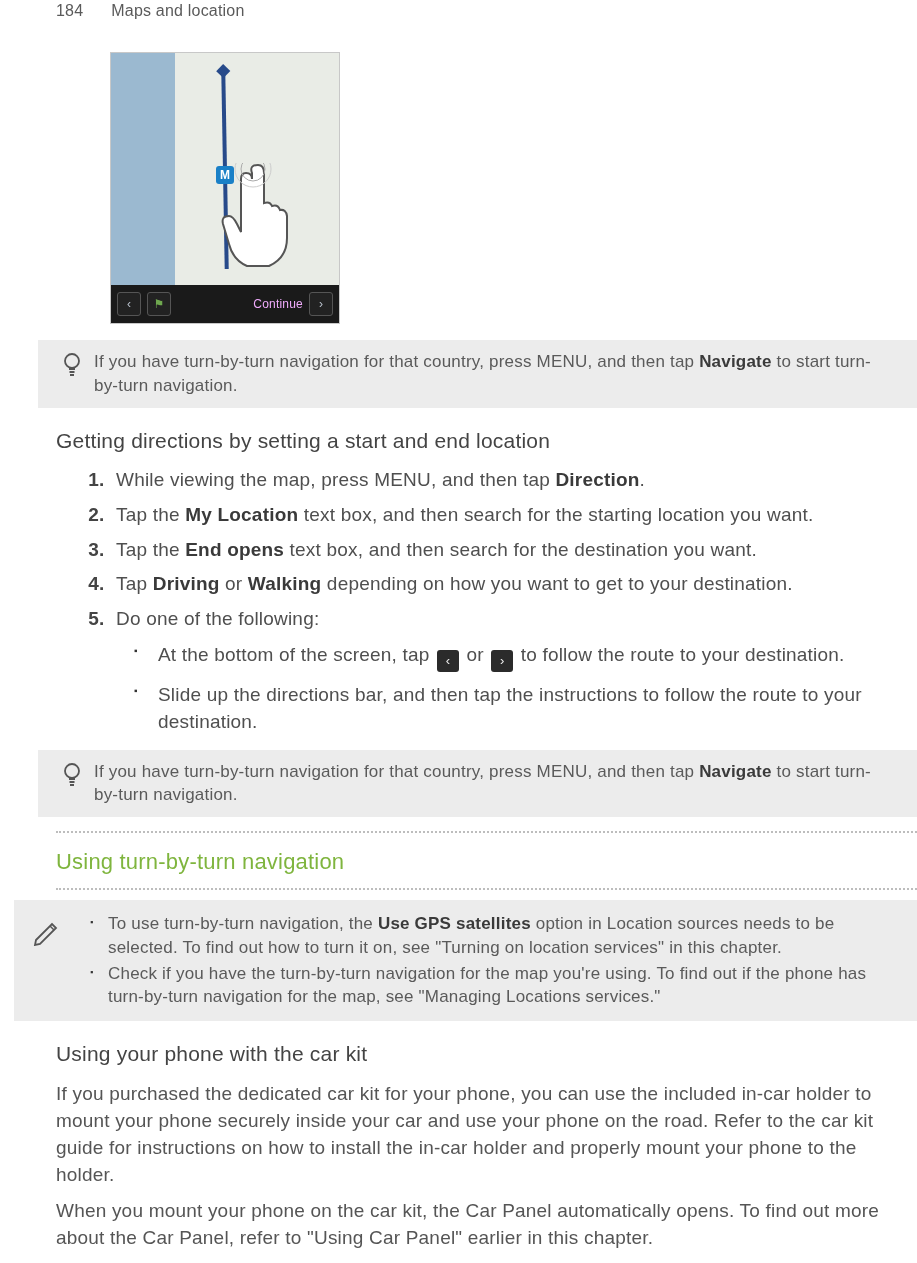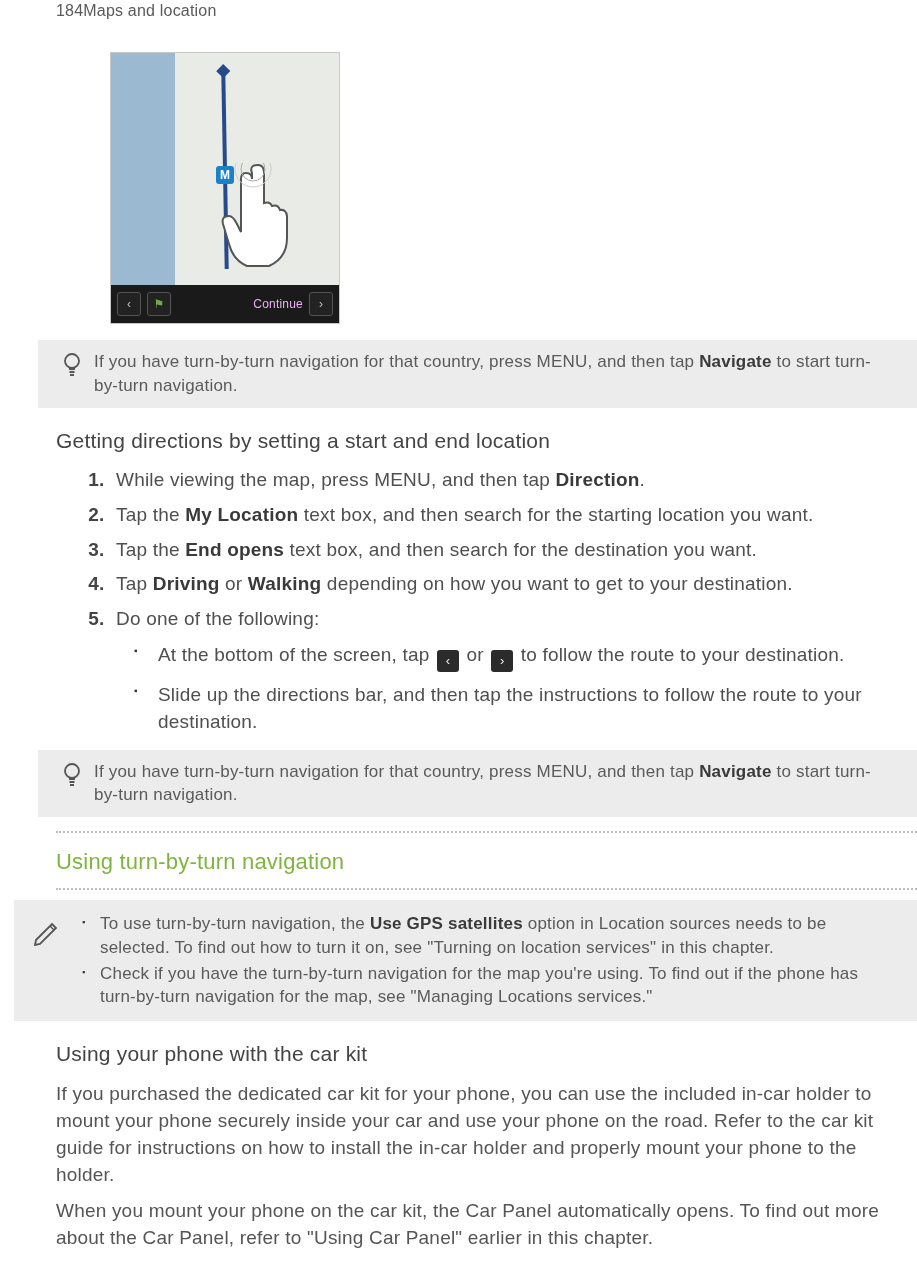--- a/index.html
+++ b/index.html
@@ -12,20 +12,21 @@
     font-size: 19px;
     line-height: 1.4;
     letter-spacing: 0.2px;
   }
   .page {
     padding: 0 0 40px 0;
   }
   .header {
     display: flex;
     align-items: baseline;
+    gap: 28px;
     padding: 0 0 14px 56px;
     font-size: 16px;
     color: #5a5a5a;
   }
   .figure-area {
     margin: 16px 0 16px 110px;
   }
   .figure {
     width: 228px;
     height: 270px;
@@ -113,21 +114,21 @@
     color: #eee;
     border-radius: 3px;
     font-size: 13px;
     vertical-align: -4px;
     margin: 0 2px;
   }
   .notebox {
     background: #ececec;
     display: flex;
     align-items: flex-start;
-    gap: 20px;
+    gap: 28px;
     padding: 10px 36px 10px 18px;
     margin: 10px 0 18px 14px;
     width: calc(100% - 14px);
     box-sizing: border-box;
   }
   .notebox .noteicon { flex: 0 0 auto; margin-top: 6px; }
   .notebox ul { list-style:none; margin:0; padding:0; }
   .notebox ul > li { position:relative; padding-left:18px; margin:2px 0; font-size:17px; color:#5a5a5a; line-height:1.4; }
   .notebox ul > li::before { content:"▪"; position:absolute; left:0; top:4px; font-size:9px; color:#333; }
   .body-para {

